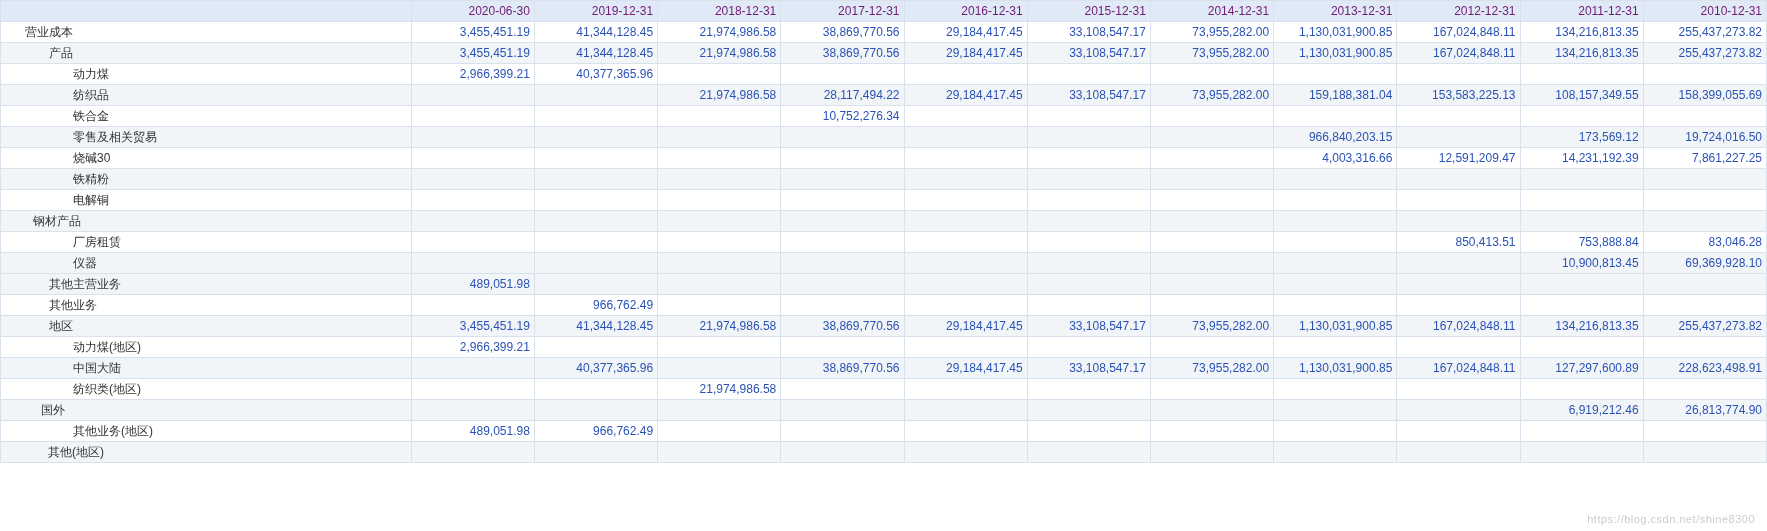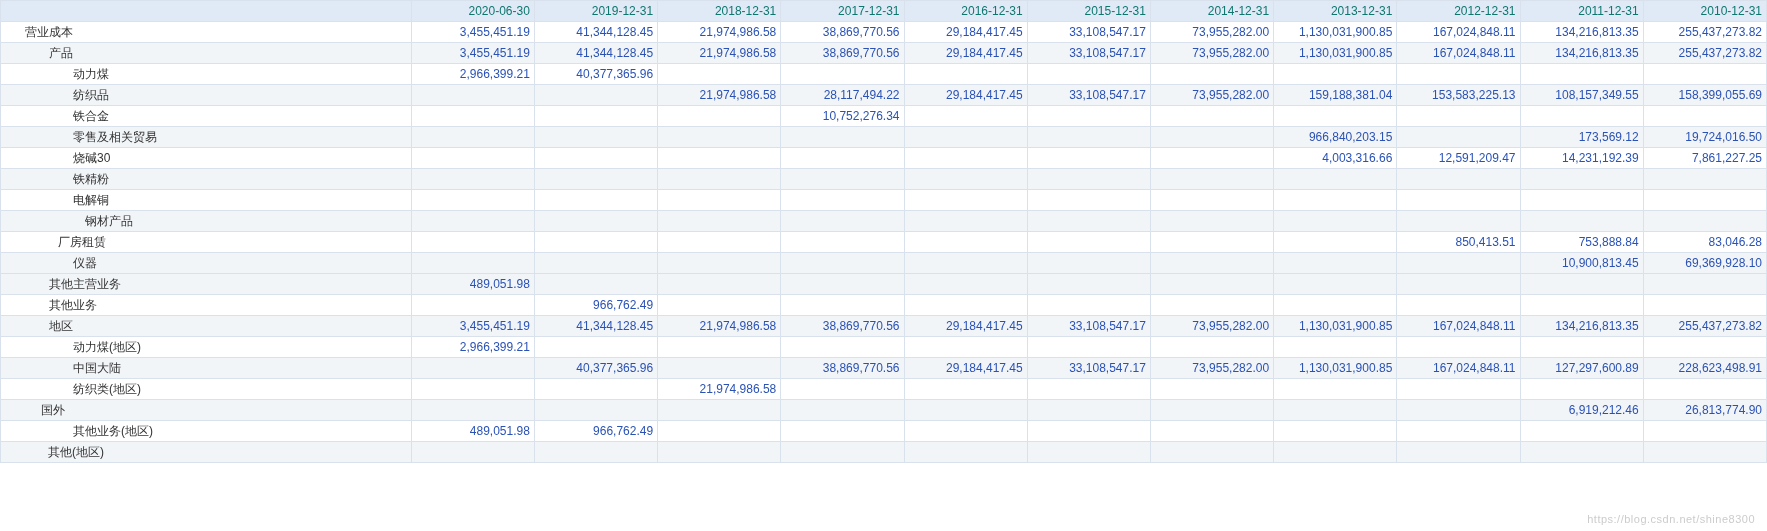--- a/index.html
+++ b/index.html
@@ -21,21 +21,21 @@
   th, td {
     border: 1px solid #d9e2ec;
     height: 20px;
     line-height: 20px;
     padding: 0 4px;
     overflow: hidden;
     white-space: nowrap;
   }
   th {
     background: #dfeaf6;
-    color: #0f766e;
+    color: #701a75;
     font-weight: normal;
     text-align: right;
   }
   th.label-col {
     text-align: left;
   }
   td.label {
     background: #fff;
     color: #333;
     text-align: left;
@@ -214,35 +214,35 @@
           <td class="val"></td>
           <td class="val"></td>
           <td class="val"></td>
           <td class="val"></td>
           <td class="val"></td>
           <td class="val"></td>
           <td class="val"></td>
           <td class="val"></td>
         </tr>
         <tr class="alt">
-          <td class="label" style="padding-left: 84px;">钢材产品</td>
-          <td class="val"></td>
-          <td class="val"></td>
-          <td class="val"></td>
-          <td class="val"></td>
-          <td class="val"></td>
-          <td class="val"></td>
-          <td class="val"></td>
-          <td class="val"></td>
-          <td class="val"></td>
-          <td class="val"></td>
-          <td class="val"></td>
-        </tr>
-        <tr>
-          <td class="label" style="padding-left: 57px;">厂房租赁</td>
+          <td class="label" style="padding-left: 32px;">钢材产品</td>
+          <td class="val"></td>
+          <td class="val"></td>
+          <td class="val"></td>
+          <td class="val"></td>
+          <td class="val"></td>
+          <td class="val"></td>
+          <td class="val"></td>
+          <td class="val"></td>
+          <td class="val"></td>
+          <td class="val"></td>
+          <td class="val"></td>
+        </tr>
+        <tr>
+          <td class="label" style="padding-left: 72px;">厂房租赁</td>
           <td class="val"></td>
           <td class="val"></td>
           <td class="val"></td>
           <td class="val"></td>
           <td class="val"></td>
           <td class="val"></td>
           <td class="val"></td>
           <td class="val"></td>
           <td class="val">850,413.51</td>
           <td class="val">753,888.84</td>

